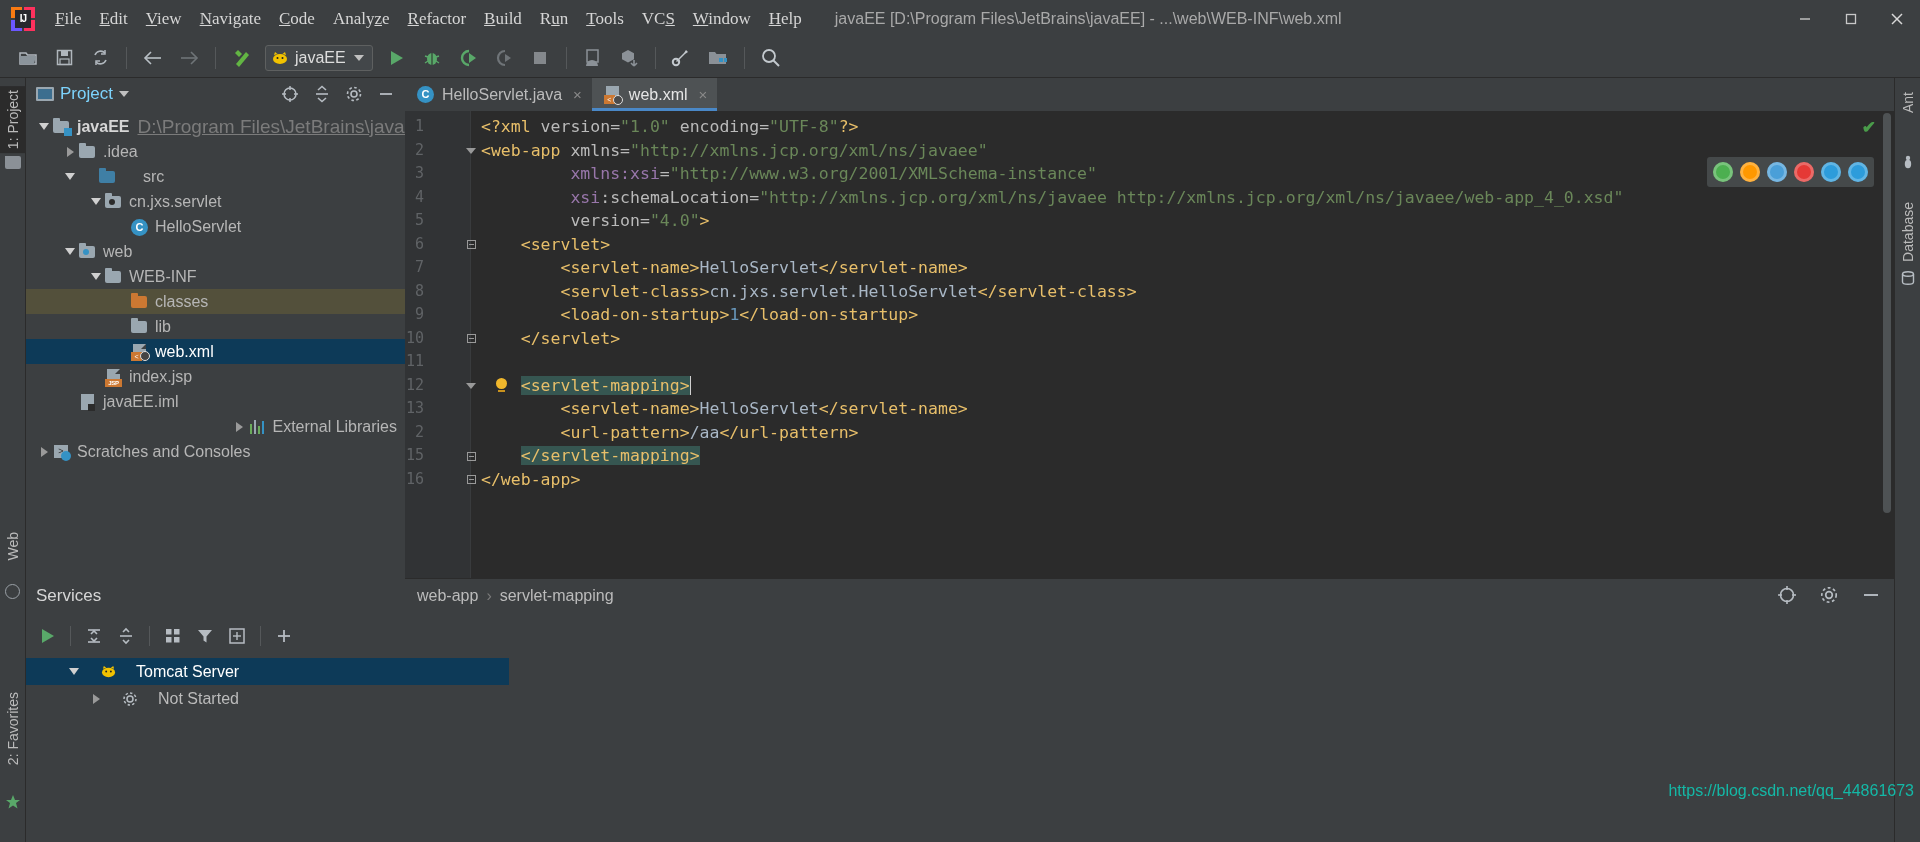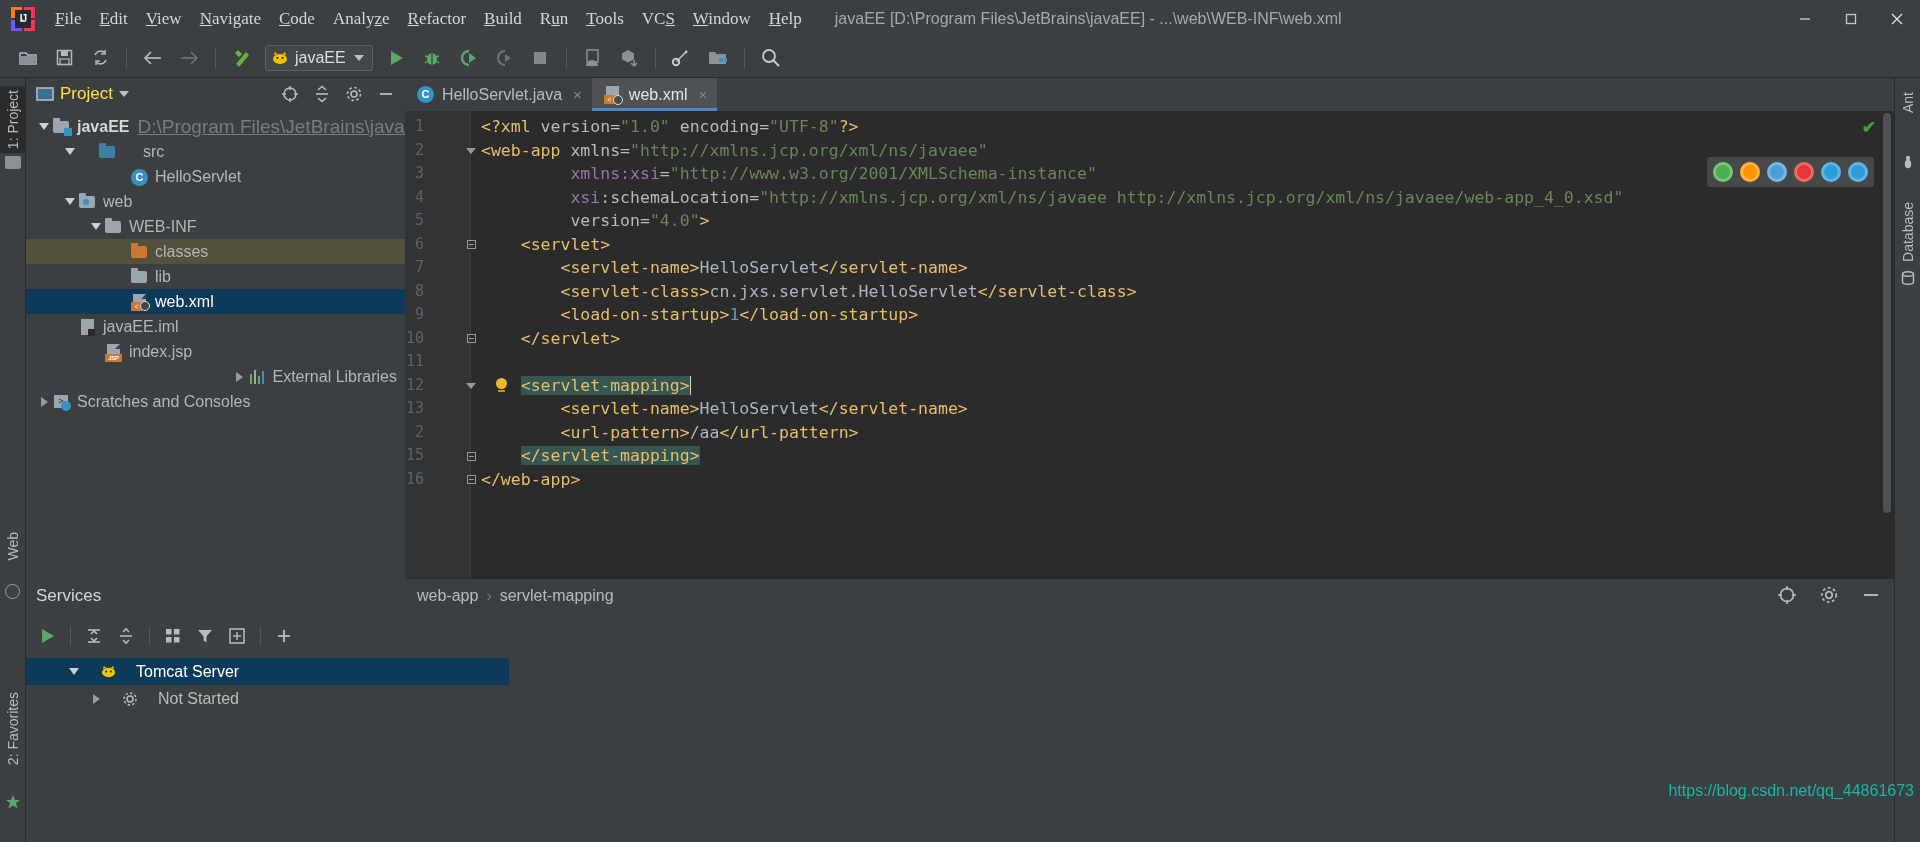--- a/index.html
+++ b/index.html
@@ -70,21 +70,21 @@
     border-left:1px solid #2b2b2b;
   }
 
   
   .project-panel {
     position:absolute; left:26px; top:78px; width:379px; height:500px; background:#3c3f41;
   }
   .panel-head {
     height: 32px; display:flex; align-items:center; padding: 0 6px 0 10px; gap:6px;
   }
-  .panel-head .ph-title { font-size:17px; color:#fde047; }
+  .panel-head .ph-title { font-size:17px; color:#7dd3fc; }
   .panel-head .ph-spacer { flex:1; }
   .ph-icn { width:26px;height:26px;display:flex;align-items:center;justify-content:center; }
   .proj-icon { width:18px;height:14px;border:2px solid #9aa7b0;background:#3c6e8f;border-radius:1px;}
 
   .tree { padding-top: 4px; font-size: 16px; color:#b6b6b6; }
   .tree-row { height: 25px; display:flex; align-items:center; white-space:nowrap; padding-left: 6px;}
   .tree-row.sel { background:#0d3a58; color:#ffffff; }
   .tree-row.excluded { background:#53503b; }
   .tw { width:16px; height:16px; display:flex; align-items:center; justify-content:center; flex:none;}
   .tw .arrow-r { width:0;height:0;border-top:5px solid transparent;border-bottom:5px solid transparent;border-left:7px solid #9a9a9a; }
@@ -446,29 +446,48 @@
           <span class="tw">
             <span class="arrow-d"></span>
           </span>
           <span class="ticon">
             <span class="folder"></span>
             <span class="badge-sq"></span>
           </span>
           <span class="t-name t-bold">javaEE</span>
           <span class="t-path">D:\Program Files\JetBrains\javaEE</span>
         </div>
+        <div class="tree-row" style="padding-left: 36px;">
+          <span class="tw">
+            <span class="arrow-r"></span>
+          </span>
+          <span class="ticon">
+            <span class="folder"></span>
+          </span>
+          <span class="t-name">.idea</span>
+        </div>
         <div class="tree-row" style="padding-left: 36px; gap: 20px;">
           <span class="tw">
             <span class="arrow-d"></span>
           </span>
           <span class="ticon">
             <span class="folder blue"></span>
           </span>
           <span class="t-name">src</span>
         </div>
+        <div class="tree-row" style="padding-left: 62px;">
+          <span class="tw">
+            <span class="arrow-d"></span>
+          </span>
+          <span class="ticon">
+            <span class="folder"></span>
+            <span class="badge-dot"></span>
+          </span>
+          <span class="t-name">cn.jxs.servlet</span>
+        </div>
         <div class="tree-row" style="padding-left: 88px;">
           <span class="tw"></span>
           <span class="ticon">
             <span class="cls-icon">C</span>
           </span>
           <span class="t-name">HelloServlet</span>
         </div>
         <div class="tree-row" style="padding-left: 36px;">
           <span class="tw">
             <span class="arrow-d"></span>
@@ -504,34 +523,34 @@
         </div>
         <div class="tree-row sel" style="padding-left: 88px;">
           <span class="tw"></span>
           <span class="ticon">
             <span class="file-icon"></span>
             <span class="tag-xml">&lt;</span>
             <span class="globe"></span>
           </span>
           <span class="t-name">web.xml</span>
         </div>
+        <div class="tree-row" style="padding-left: 62px;">
+          <span class="tw"></span>
+          <span class="ticon">
+            <span class="file-icon"></span>
+            <span class="tag-jsp">JSP</span>
+          </span>
+          <span class="t-name">index.jsp</span>
+        </div>
         <div class="tree-row" style="padding-left: 36px;">
           <span class="tw"></span>
           <span class="ticon">
             <span class="iml-icon"></span>
           </span>
           <span class="t-name">javaEE.iml</span>
-        </div>
-        <div class="tree-row" style="padding-left: 62px;">
-          <span class="tw"></span>
-          <span class="ticon">
-            <span class="file-icon"></span>
-            <span class="tag-jsp">JSP</span>
-          </span>
-          <span class="t-name">index.jsp</span>
         </div>
         <div class="tree-row" style="padding-left: 10px; justify-content: flex-end;">
           <span class="tw">
             <span class="arrow-r"></span>
           </span>
           <span class="ticon">
             <span class="libs-icon">
               <i style="height:10px;background:#6aab5b"></i>
               <i style="height:14px;background:#9aa7b0"></i>
               <i style="height:8px;background:#6aab5b"></i>

